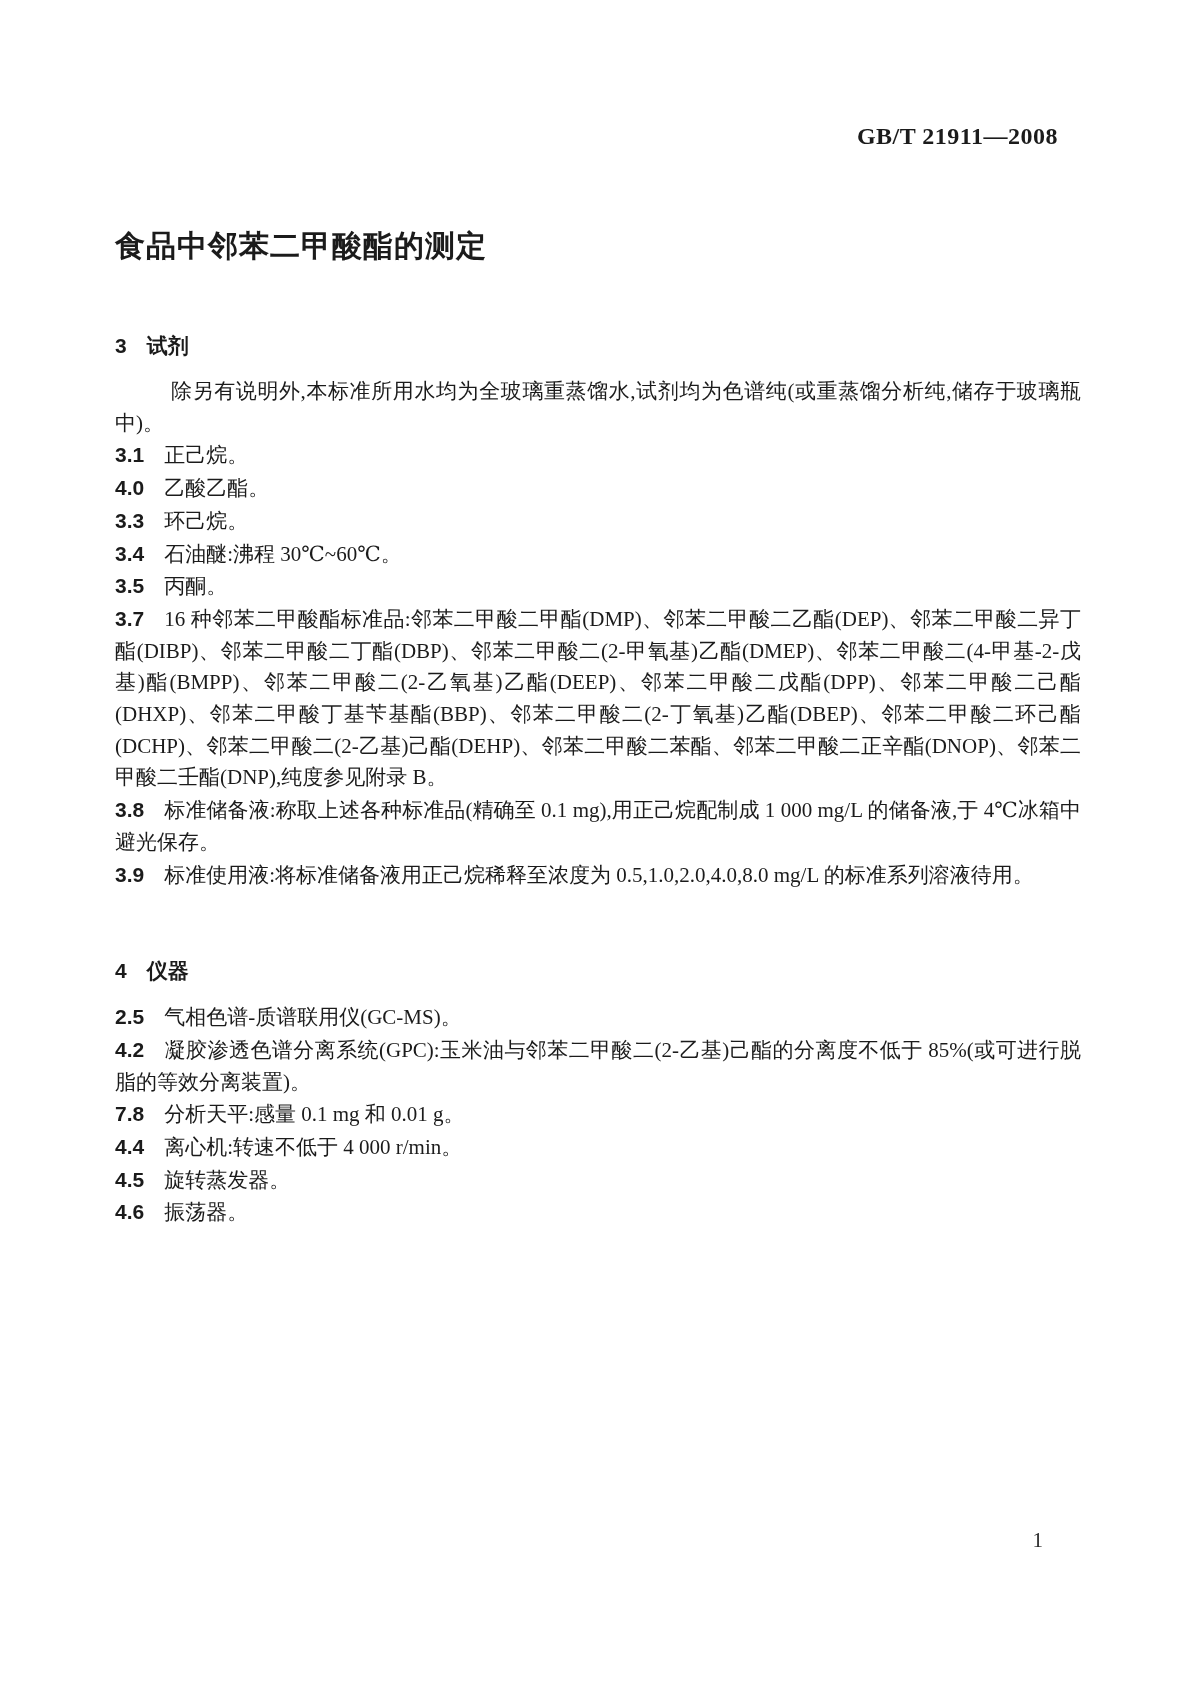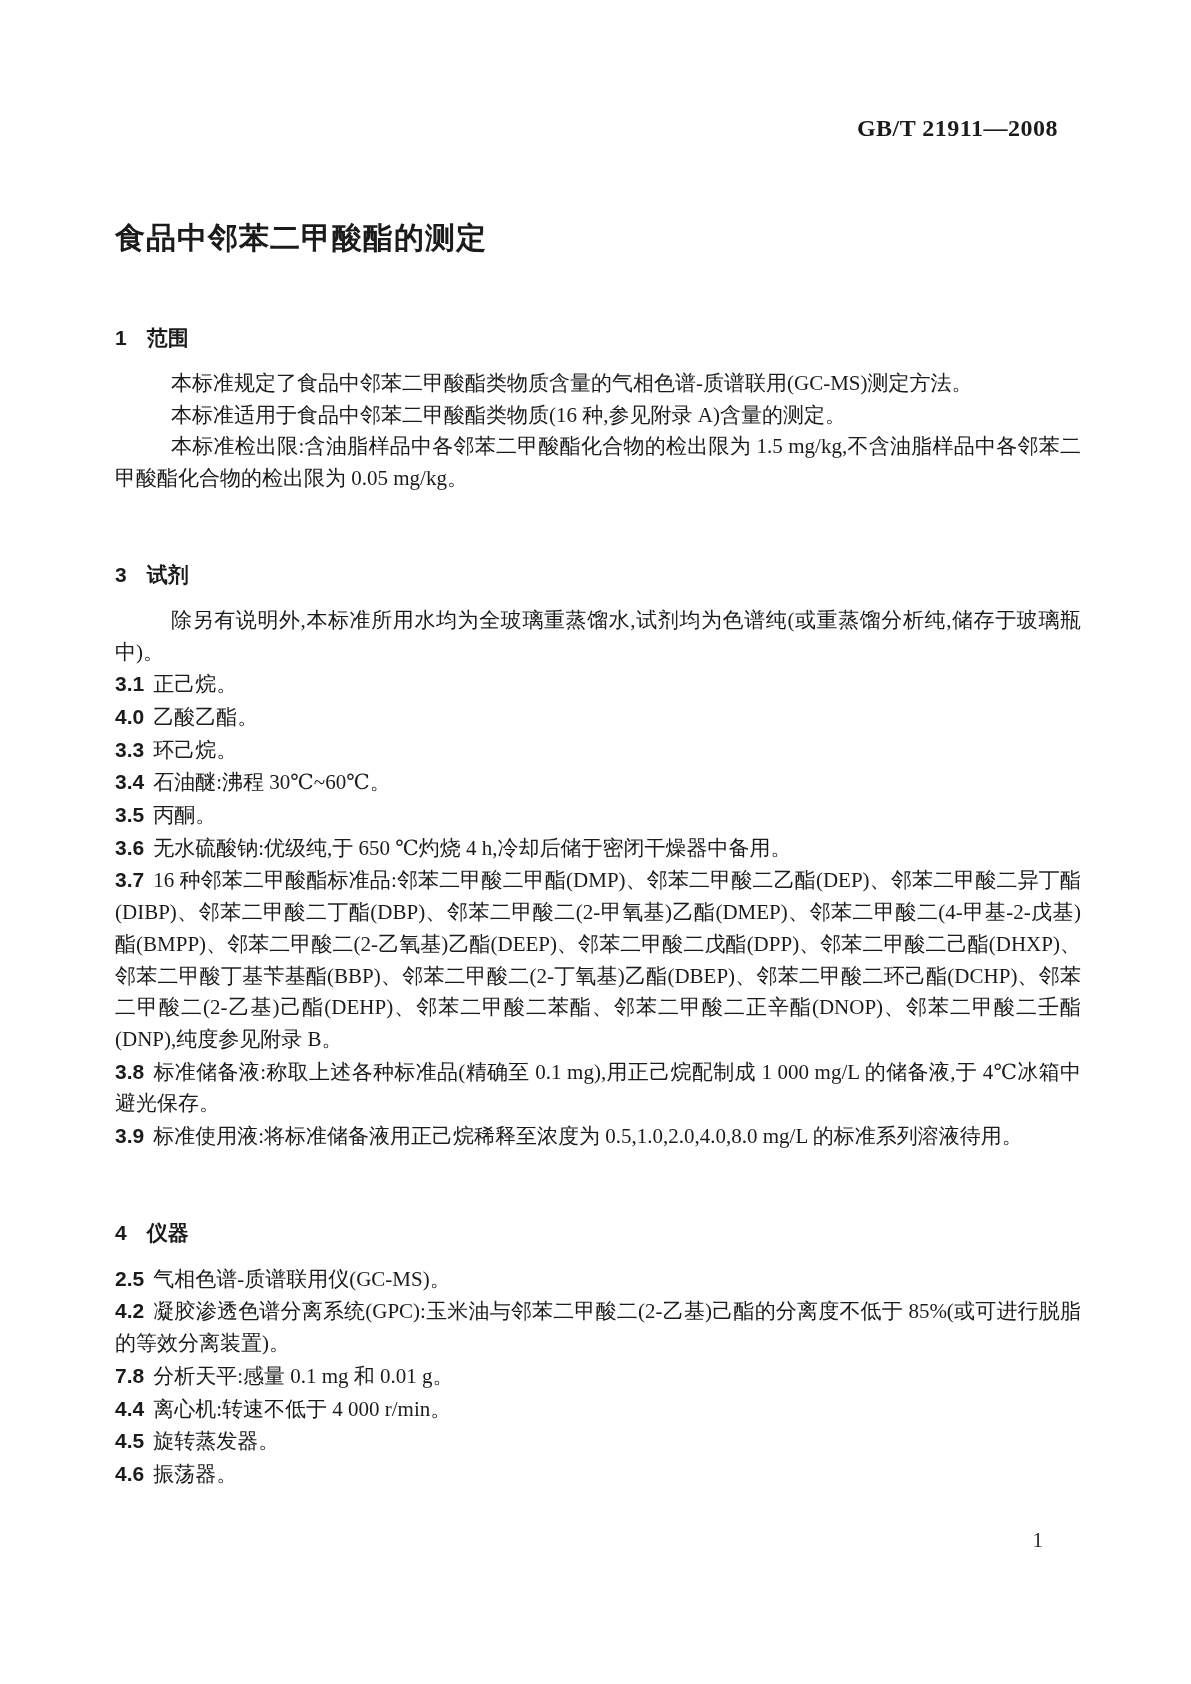--- a/index.html
+++ b/index.html
@@ -13,21 +13,21 @@
     height: 1684px;
     margin: 0 auto;
     background: #ffffff;
     color: #1b1b1b;
     font-family: "Liberation Serif", "DejaVu Serif", serif;
     overflow: hidden;
   }
   .content {
     position: absolute;
     left: 115px;
-    top: 112px;
+    top: 120px;
     width: 966px;
   }
   .doc-number {
     text-align: right;
     padding-right: 23px;
     font-family: "Liberation Serif", "DejaVu Serif", serif;
     font-weight: 700;
     font-size: 24px;
     line-height: 32px;
     letter-spacing: 0.5px;
@@ -59,49 +59,41 @@
     font-size: 21px;
     line-height: 31.7px;
     text-align: justify;
   }
   p.para {
     text-indent: 56px;
   }
   .clause-num {
     font-family: "Liberation Sans", "DejaVu Sans", sans-serif;
     font-weight: 600;
-    margin-right: 9px;
+    margin-right: 20px;
   }
   .page-number {
     position: absolute;
     top: 1526px;
     right: 148px;
     font-size: 21px;
     line-height: 28px;
     color: #2a2a2a;
   }
 </style>
 </head>
 <body>
 
 <div class="page">
   <div class="content">
 
     <div class="doc-number">GB/T 21911—2008</div>
 
     <h1 class="doc-title">食品中邻苯二甲酸酯的测定</h1>
 
-    <section>
-      <h2 class="sec-heading">
-        <span class="sec-num">1</span><span>范围</span>
-      </h2>
-      <p class="para">本标准规定了食品中邻苯二甲酸酯类物质含量的气相色谱-质谱联用(GC-MS)测定方法。</p>
-      <p class="para">本标准适用于食品中邻苯二甲酸酯类物质(16 种,参见附录 A)含量的测定。</p>
-      <p class="para">本标准检出限:含油脂样品中各邻苯二甲酸酯化合物的检出限为 1.5 mg/kg,不含油脂样品中各邻苯二甲酸酯化合物的检出限为 0.05 mg/kg。</p>
-    </section>
 
     <section>
     </section>
 
     <section>
       <h2 class="sec-heading">
         <span class="sec-num">3</span><span>试剂</span>
       </h2>
       <p class="para">除另有说明外,本标准所用水均为全玻璃重蒸馏水,试剂均为色谱纯(或重蒸馏分析纯,储存于玻璃瓶中)。</p>
       <p class="clause">
@@ -111,23 +103,20 @@
         <span class="clause-num">4.0</span><span>乙酸乙酯。</span>
       </p>
       <p class="clause">
         <span class="clause-num">3.3</span><span>环己烷。</span>
       </p>
       <p class="clause">
         <span class="clause-num">3.4</span><span>石油醚:沸程 30℃~60℃。</span>
       </p>
       <p class="clause">
         <span class="clause-num">3.5</span><span>丙酮。</span>
-      </p>
-      <p class="clause">
-        <span class="clause-num">3.6</span><span>无水硫酸钠:优级纯,于 650 ℃灼烧 4 h,冷却后储于密闭干燥器中备用。</span>
       </p>
       <p class="clause">
         <span class="clause-num">3.7</span><span>16 种邻苯二甲酸酯标准品:邻苯二甲酸二甲酯(DMP)、邻苯二甲酸二乙酯(DEP)、邻苯二甲酸二异丁酯(DIBP)、邻苯二甲酸二丁酯(DBP)、邻苯二甲酸二(2-甲氧基)乙酯(DMEP)、邻苯二甲酸二(4-甲基-2-戊基)酯(BMPP)、邻苯二甲酸二(2-乙氧基)乙酯(DEEP)、邻苯二甲酸二戊酯(DPP)、邻苯二甲酸二己酯(DHXP)、邻苯二甲酸丁基苄基酯(BBP)、邻苯二甲酸二(2-丁氧基)乙酯(DBEP)、邻苯二甲酸二环己酯(DCHP)、邻苯二甲酸二(2-乙基)己酯(DEHP)、邻苯二甲酸二苯酯、邻苯二甲酸二正辛酯(DNOP)、邻苯二甲酸二壬酯(DNP),纯度参见附录 B。</span>
       </p>
       <p class="clause">
         <span class="clause-num">3.8</span><span>标准储备液:称取上述各种标准品(精确至 0.1 mg),用正己烷配制成 1 000 mg/L 的储备液,于 4℃冰箱中避光保存。</span>
       </p>
       <p class="clause">
         <span class="clause-num">3.9</span><span>标准使用液:将标准储备液用正己烷稀释至浓度为 0.5,1.0,2.0,4.0,8.0 mg/L 的标准系列溶液待用。</span>
       </p>

